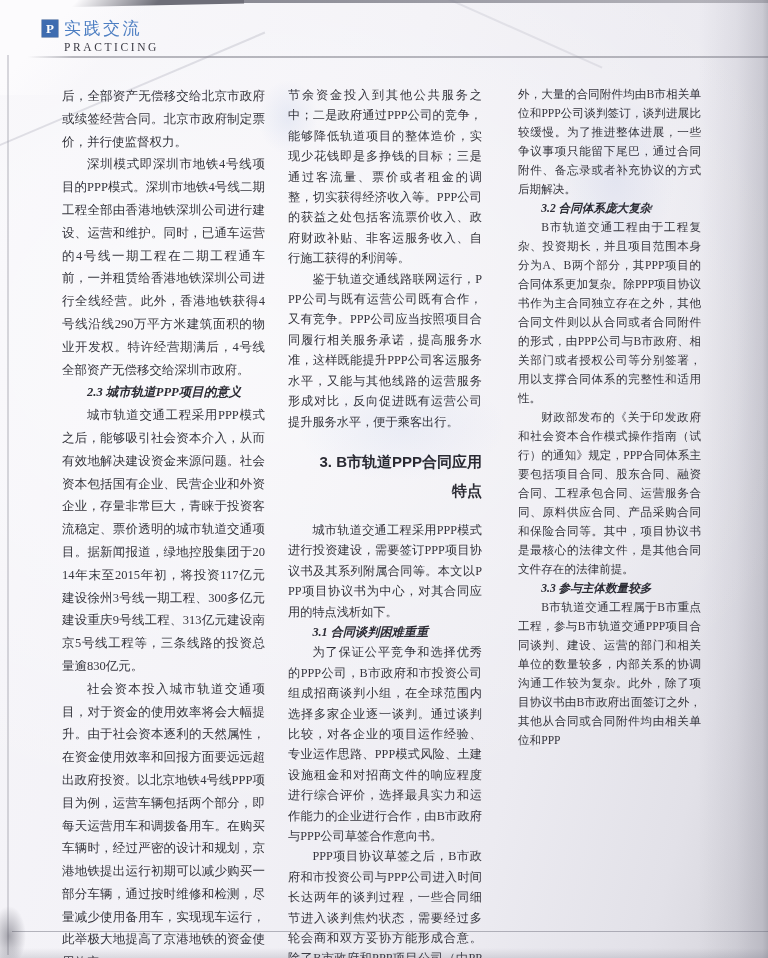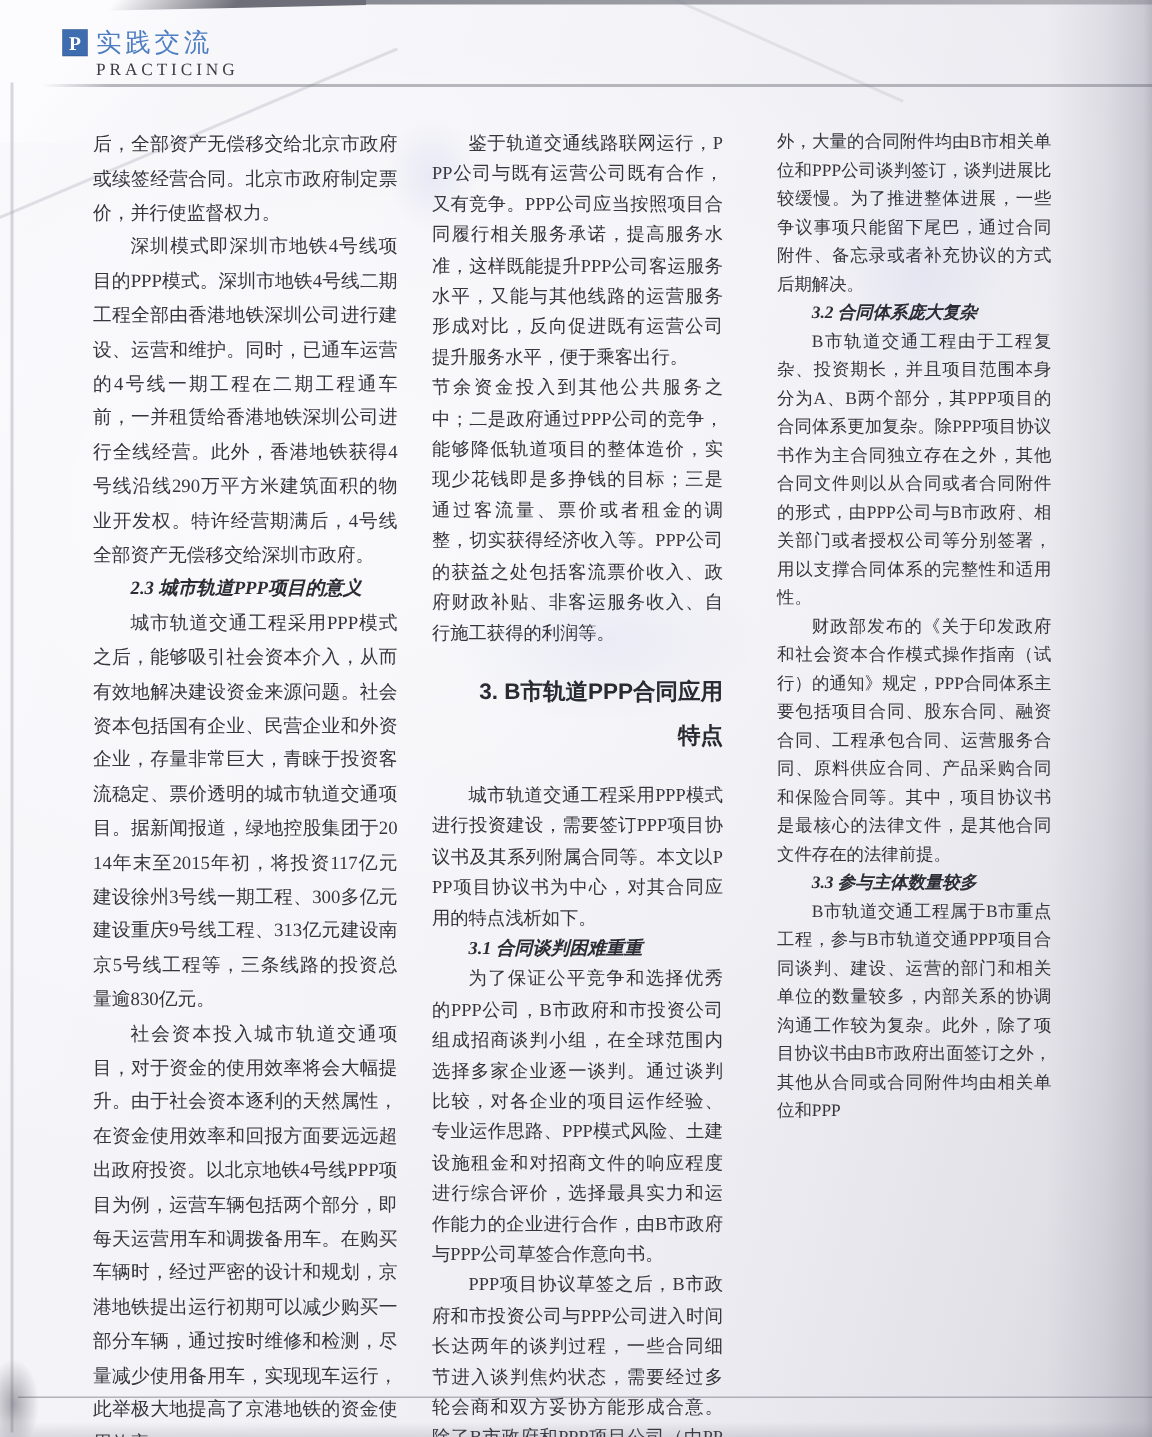--- a/index.html
+++ b/index.html
@@ -78,22 +78,22 @@
   <div class="col col1">
     <p class="para cont">后，全部资产无偿移交给北京市政府或续签经营合同。北京市政府制定票价，并行使监督权力。</p>
     <p class="para">深圳模式即深圳市地铁4号线项目的PPP模式。深圳市地铁4号线二期工程全部由香港地铁深圳公司进行建设、运营和维护。同时，已通车运营的4号线一期工程在二期工程通车前，一并租赁给香港地铁深圳公司进行全线经营。此外，香港地铁获得4号线沿线290万平方米建筑面积的物业开发权。特许经营期满后，4号线全部资产无偿移交给深圳市政府。</p>
     <p class="sub">2.3 城市轨道PPP项目的意义</p>
     <p class="para">城市轨道交通工程采用PPP模式之后，能够吸引社会资本介入，从而有效地解决建设资金来源问题。社会资本包括国有企业、民营企业和外资企业，存量非常巨大，青睐于投资客流稳定、票价透明的城市轨道交通项目。据新闻报道，绿地控股集团于2014年末至2015年初，将投资117亿元建设徐州3号线一期工程、300多亿元建设重庆9号线工程、313亿元建设南京5号线工程等，三条线路的投资总量逾830亿元。</p>
     <p class="para">社会资本投入城市轨道交通项目，对于资金的使用效率将会大幅提升。由于社会资本逐利的天然属性，在资金使用效率和回报方面要远远超出政府投资。以北京地铁4号线PPP项目为例，运营车辆包括两个部分，即每天运营用车和调拨备用车。在购买车辆时，经过严密的设计和规划，京港地铁提出运行初期可以减少购买一部分车辆，通过按时维修和检测，尽量减少使用备用车，实现现车运行，此举极大地提高了京港地铁的资金使用效率。</p>
 
   </div>
 
   <div class="col col2">
+    <p class="para cont">节余资金投入到其他公共服务之中；二是政府通过PPP公司的竞争，能够降低轨道项目的整体造价，实现少花钱即是多挣钱的目标；三是通过客流量、票价或者租金的调整，切实获得经济收入等。PPP公司的获益之处包括客流票价收入、政府财政补贴、非客运服务收入、自行施工获得的利润等。</p>
     <p class="para">鉴于轨道交通线路联网运行，PPP公司与既有运营公司既有合作，又有竞争。PPP公司应当按照项目合同履行相关服务承诺，提高服务水准，这样既能提升PPP公司客运服务水平，又能与其他线路的运营服务形成对比，反向促进既有运营公司提升服务水平，便于乘客出行。</p>
-    <p class="para cont">节余资金投入到其他公共服务之中；二是政府通过PPP公司的竞争，能够降低轨道项目的整体造价，实现少花钱即是多挣钱的目标；三是通过客流量、票价或者租金的调整，切实获得经济收入等。PPP公司的获益之处包括客流票价收入、政府财政补贴、非客运服务收入、自行施工获得的利润等。</p>
     <p class="h3main">3. B市轨道PPP合同应用特点</p>
     <p class="para">城市轨道交通工程采用PPP模式进行投资建设，需要签订PPP项目协议书及其系列附属合同等。本文以PPP项目协议书为中心，对其合同应用的特点浅析如下。</p>
     <p class="sub">3.1 合同谈判困难重重</p>
     <p class="para">为了保证公平竞争和选择优秀的PPP公司，B市政府和市投资公司组成招商谈判小组，在全球范围内选择多家企业逐一谈判。通过谈判比较，对各企业的项目运作经验、专业运作思路、PPP模式风险、土建设施租金和对招商文件的响应程度进行综合评价，选择最具实力和运作能力的企业进行合作，由B市政府与PPP公司草签合作意向书。</p>
     <p class="para">PPP项目协议草签之后，B市政府和市投资公司与PPP公司进入时间长达两年的谈判过程，一些合同细节进入谈判焦灼状态，需要经过多轮会商和双方妥协方能形成合意。除了B市政府和PPP项目公司（由PPP公司针对X号线设立）正式签订的项目协议书之</p>
   </div>
 
   <div class="col col3">
     <p class="para cont">外，大量的合同附件均由B市相关单位和PPP公司谈判签订，谈判进展比较缓慢。为了推进整体进展，一些争议事项只能留下尾巴，通过合同附件、备忘录或者补充协议的方式后期解决。</p>
     <p class="sub">3.2 合同体系庞大复杂</p>

